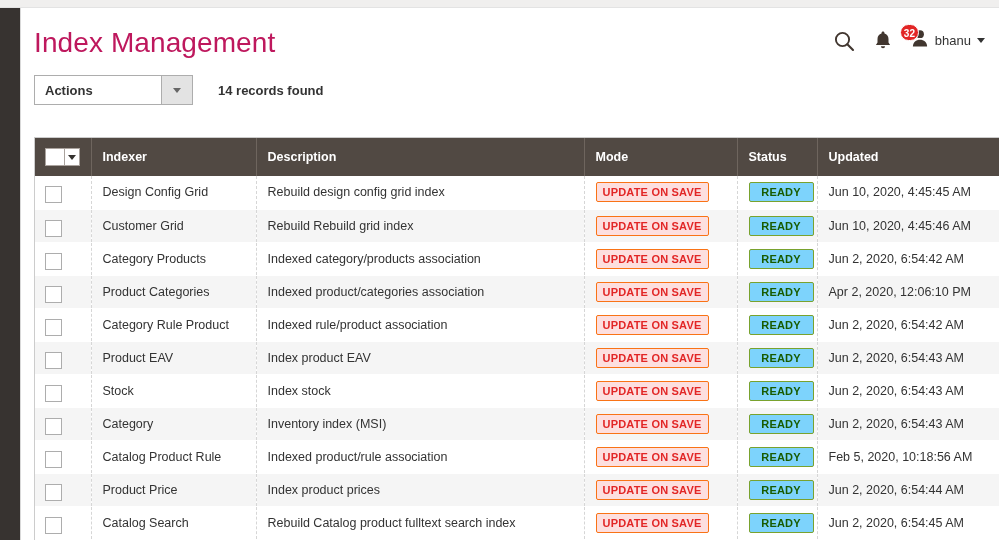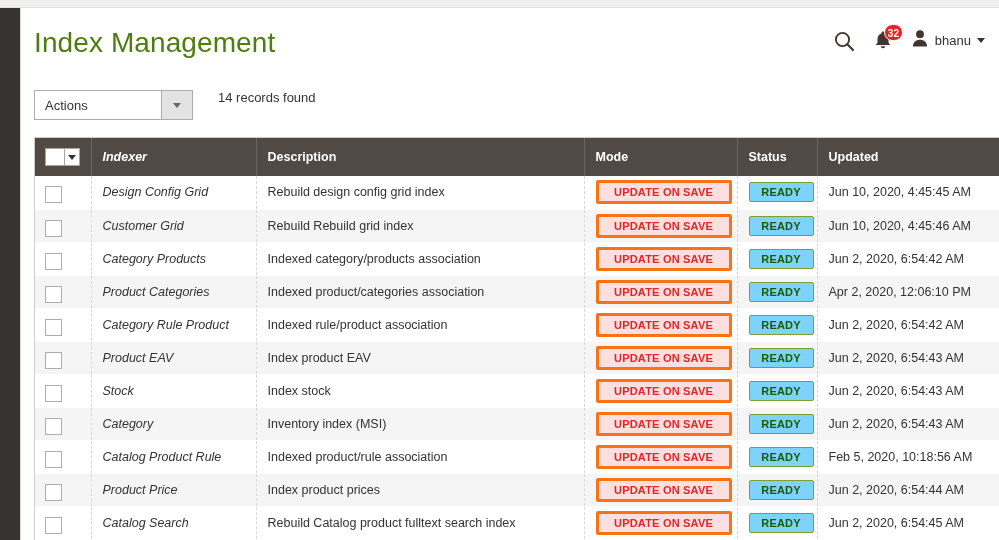--- a/index.html
+++ b/index.html
@@ -54,21 +54,21 @@
   
   .page-header {
     position: relative;
     height: 72px;
   }
   .page-title {
     position: absolute;
     left: 8px; top: 18px;
     font-size: 28px;
     font-weight: 300;
-    color: #4d7c0f;
+    color: #be185d;
     letter-spacing: 0.1px;
     white-space: nowrap;
   }
 
   .header-actions {
     position: absolute;
     right: 14px; top: 20px;
     display: flex;
     align-items: center;
     gap: 18px;
@@ -79,21 +79,21 @@
     align-items: center;
     justify-content: center;
     cursor: pointer;
     position: relative;
   }
   .icon-btn svg { display: block; }
 
   .bell-wrap { position: relative; }
   .bell-badge {
     position: absolute;
-    left: 11px; top: -6px;
+    left: 27px; top: -6px;
     min-width: 17px; height: 17px;
     padding: 0 3px;
     border-radius: 9px;
     background: #e22626;
     color: #ffffff;
     font-size: 10px;
     font-weight: bold;
     line-height: 17px;
     text-align: center;
     border: 1.5px solid #ffffff;
@@ -113,23 +113,24 @@
   .caret-down {
     width: 0; height: 0;
     border-left: 4px solid transparent;
     border-right: 4px solid transparent;
     border-top: 5px solid #333333;
   }
 
   
   .actions-bar {
     position: absolute;
-    left: 8px; top: 81px;
-    display: flex;
-    align-items: flex-start;
+    left: 8px; top: 66px;
+    display: flex;
+    align-items: center;
+    font-weight: bold;
   }
   .actions-select {
     position: relative;
     width: 159px; height: 30px;
     border: 1px solid #adadad;
     background: #ffffff;
     display: flex;
     align-items: center;
     cursor: pointer;
   }
@@ -185,21 +186,21 @@
     border-right: 1px solid #6e655e;
     white-space: nowrap;
   }
   table.grid thead th:last-child { border-right: none; }
 
   th.col-check, td.col-check {
     width: 56px;
     padding-left: 10px !important;
     padding-right: 0 !important;
   }
-  th.col-indexer, td.col-indexer { width: 165px; font-style: italic; }
+  th.col-indexer, td.col-indexer { width: 165px; }
   th.col-desc,    td.col-desc    { width: 328px; }
   th.col-mode,    td.col-mode    { width: 153px; }
   th.col-status,  td.col-status  { width: 80px; }
   th.col-updated, td.col-updated { width: 184px; }
 
   
   .head-check {
     display: inline-flex;
     align-items: stretch;
     height: 18px;
@@ -255,23 +256,23 @@
   .badge {
     display: inline-block;
     font-size: 11px;
     font-weight: bold;
     letter-spacing: 0.2px;
     text-align: center;
     padding: 3px 0;
     border-radius: 2px;
   }
   .badge-mode {
-    width: 136px;
+    width: 113px;
     background: #fddfdf;
-    border: 3px solid #f97316;
+    border: 1px solid #f97316;
     color: #e22626;
   }
   .badge-status {
     width: 65px;
     background: #7dd3fc;
     border: 1px solid #79a22e;
     color: #185b00;
   }
 
   td.col-mode, td.col-status {

